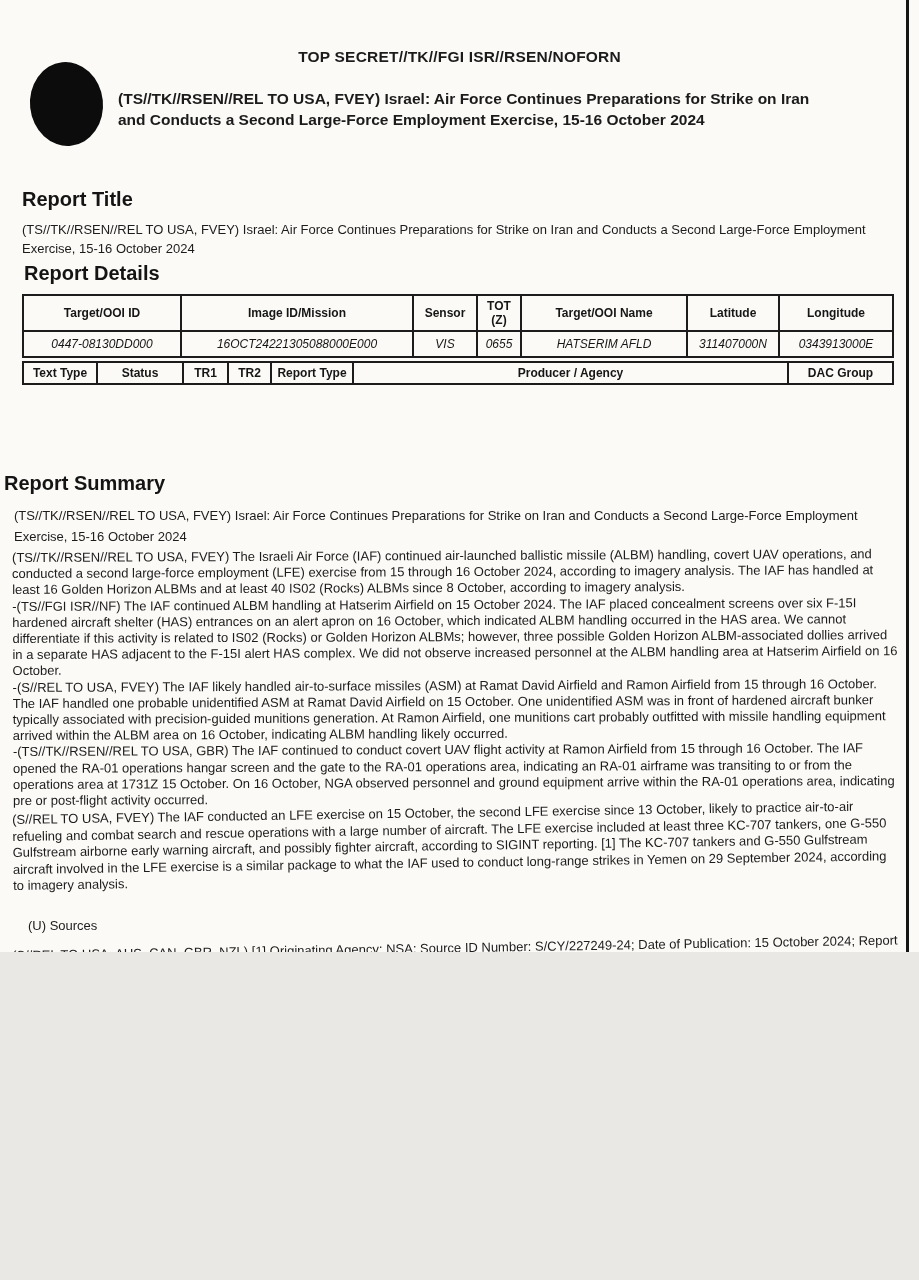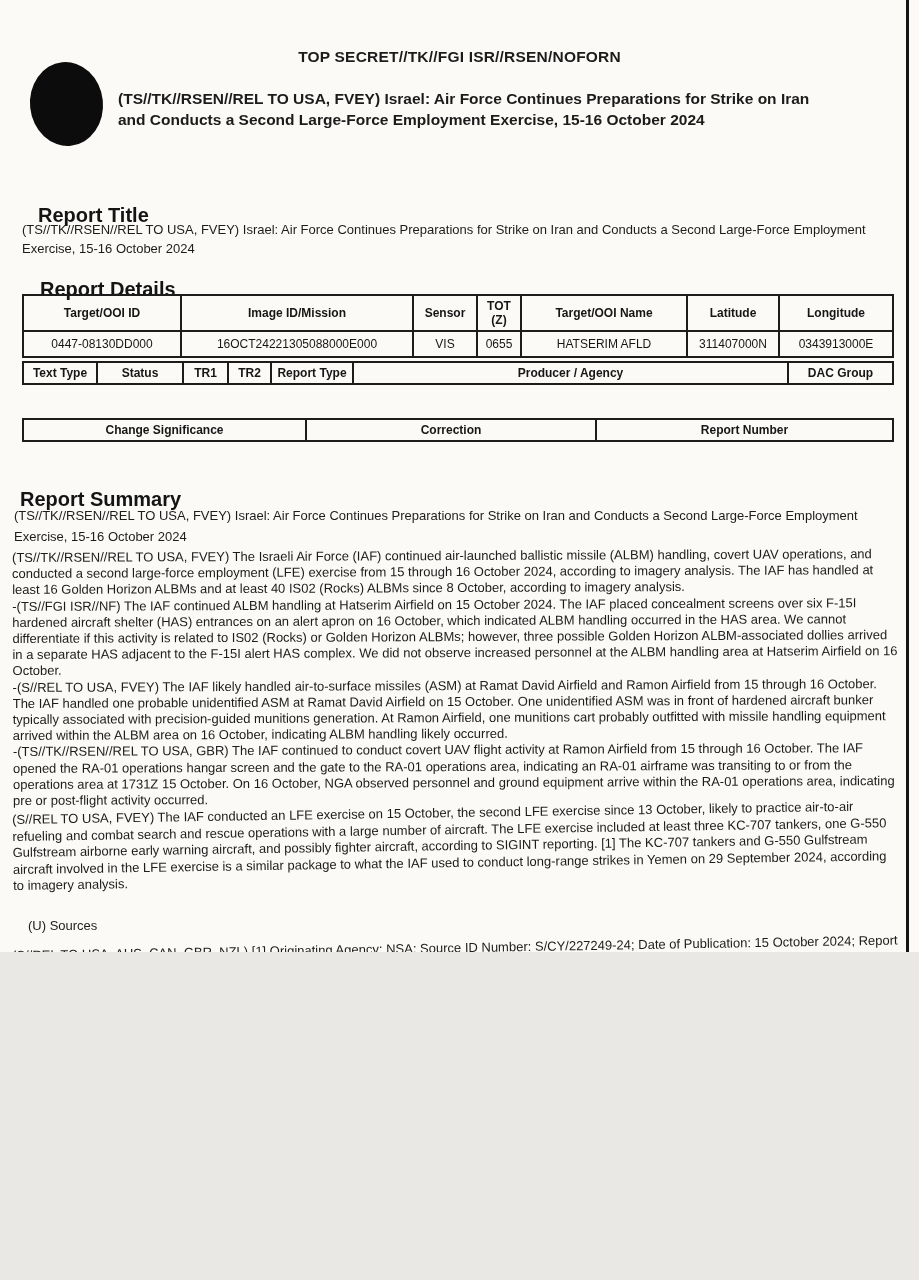--- a/index.html
+++ b/index.html
@@ -11,40 +11,40 @@
     overflow:hidden;
     font-family:"Liberation Sans", sans-serif;
     color:#1b1b1b;
   }
   .scan-edge{position:absolute;right:10px;top:0;width:3px;height:100%;background:#151515;}
   .banner{position:absolute;left:0;right:0;text-align:center;font-weight:bold;font-size:15.5px;letter-spacing:.2px;}
   .banner.top{top:48px;}
   .banner.bottom{top:1162px;transform:rotate(-1.8deg);}
   .redaction-oval{position:absolute;left:30px;top:62px;width:73px;height:84px;background:#0c0c0c;border-radius:50%;transform:rotate(-6deg);}
   .doc-title{position:absolute;left:118px;top:88px;width:716px;font-weight:bold;font-size:15.5px;line-height:21px;}
-  .h{position:absolute;margin:16px;font-size:20px;font-weight:bold;color:#141414;}
+  .h{position:absolute;margin:0;font-size:20px;font-weight:bold;color:#141414;}
   .h-rt{left:22px;top:188px;}
   .h-rd{left:24px;top:262px;}
   .h-rs{left:4px;top:472px;}
   .body-text{position:absolute;font-size:13px;line-height:16.5px;color:#1c1c1c;}
   .rt-body{left:22px;top:220px;width:850px;line-height:19px;}
   .sum-class{left:14px;top:505px;width:866px;line-height:21px;}
   .sum-main{left:12px;top:550px;width:888px;line-height:16.2px;transform:rotate(-0.25deg);transform-origin:left top;}
   .sum-main p{margin:0;}
   .lfe{left:12px;top:812px;width:888px;transform:rotate(-0.9deg);transform-origin:left top;}
   .src-label{left:28px;top:918px;text-align:right;}
   .src-body{left:12px;top:948px;width:888px;transform:rotate(-1deg);transform-origin:left top;}
   .poc{left:12px;top:1024px;width:888px;transform:rotate(-0.85deg);transform-origin:left top;}
   .target-line{position:absolute;left:14px;top:1098px;font-size:15px;font-weight:bold;transform:rotate(-0.8deg);transform-origin:left top;}
   table.t{position:absolute;border-collapse:collapse;table-layout:fixed;left:22px;width:870px;}
   .t th,.t td{border:2px solid #1c1c1c;font-size:12px;text-align:center;padding:1px 3px;overflow:hidden;white-space:normal;color:#161616;}
   .t th{font-weight:bold;}
   .t1{top:294px;}
   .t1 th{height:32px;vertical-align:middle;text-align:center;}
-  .t1 td{height:22px;}
+  .t1 td{height:22px;font-style:italic;}
   .t2{top:361px;}
   .t2 th,.t2 td{height:18px;}
   .t3{top:418px;}
   .t3 th,.t3 td{height:18px;}
 </style>
 </head>
 <body>
 
 <div class="page">
 
@@ -114,25 +114,20 @@
   </tbody>
     </table>
 
   <table class="t t3">
     <colgroup>
       <col style="width:283px">
         <col style="width:290px">
         <col style="width:297px">
     </colgroup>
     <tbody>
-        <tr>
-      <th>Change Significance</th>
-      <th>Correction</th>
-      <th>Report Number</th>
-    </tr>
   </tbody>
     </table>
 
   <h2 class="h h-rs">Report Summary</h2>
 
   <div class="body-text sum-class">(TS//TK//RSEN//REL TO USA, FVEY) Israel: Air Force Continues Preparations for Strike on Iran and Conducts a Second Large-Force Employment Exercise, 15-16 October 2024</div>
 
   <div class="body-text sum-main">
     <p>(TS//TK//RSEN//REL TO USA, FVEY) The Israeli Air Force (IAF) continued air-launched ballistic missile (ALBM) handling, covert UAV operations, and conducted a second large-force employment (LFE) exercise from 15 through 16 October 2024, according to imagery analysis. The IAF has handled at least 16 Golden Horizon ALBMs and at least 40 IS02 (Rocks) ALBMs since 8 October, according to imagery analysis.</p>
     <p>-(TS//FGI ISR//NF) The IAF continued ALBM handling at Hatserim Airfield on 15 October 2024. The IAF placed concealment screens over six F-15I hardened aircraft shelter (HAS) entrances on an alert apron on 16 October, which indicated ALBM handling occurred in the HAS area. We cannot differentiate if this activity is related to IS02 (Rocks) or Golden Horizon ALBMs; however, three possible Golden Horizon ALBM-associated dollies arrived in a separate HAS adjacent to the F-15I alert HAS complex. We did not observe increased personnel at the ALBM handling area at Hatserim Airfield on 16 October.</p>

